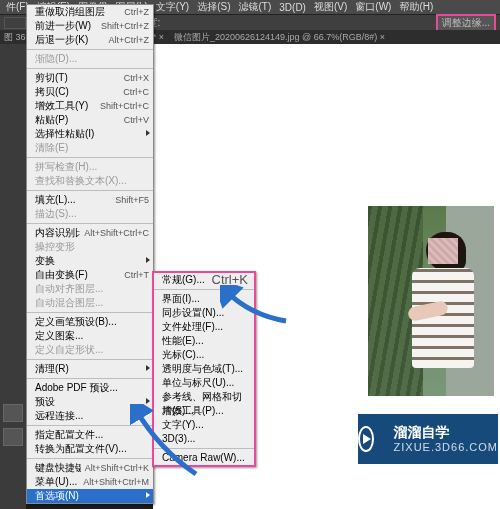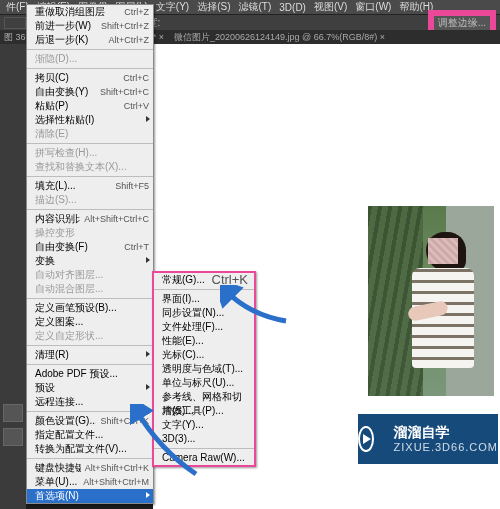--- a/index.html
+++ b/index.html
@@ -81,21 +81,21 @@
   <span>帮助(H)</span>
 </div>
 
 <div class="tool2">
   <div class="swatch"></div>
   <span>样式:</span>
   <select><option>正常</option></select>
   <span>宽度:</span>
   <span>高度:</span>
   <span style="flex:1"></span>
-  <span style="background:#555;border:6px solid #ec4899;padding:0 4px">调整边缘...</span>
+  <span style="background:#555;border:2px solid #ec4899;padding:0 4px">调整边缘...</span>
 </div>
 
 <div class="tabs">
   <span>图 36...</span>
   <span>0658.jpg @ 66.7%(RGB/8) * ×</span>
   <span>微信图片_20200626124149.jpg @ 66.7%(RGB/8#) ×</span>
 </div>
 
 <div class="gutter">
   <div class="thumb"></div>
@@ -116,25 +116,29 @@
     <div class="row">
       <span class="lbl">后退一步(K)</span>
       <span class="sc">Alt+Ctrl+Z</span>
     </div>
     <div class="sep"></div>
     <div class="row dis">
       <span class="lbl">渐隐(D)...</span>
     </div>
     <div class="sep"></div>
     <div class="row">
+      <span class="lbl">剪切(T)</span>
+      <span class="sc">Ctrl+X</span>
+    </div>
+    <div class="row">
       <span class="lbl">拷贝(C)</span>
       <span class="sc">Ctrl+C</span>
     </div>
     <div class="row">
-      <span class="lbl">自由变换(Y)</span>
+      <span class="lbl">增效工具(Y)</span>
       <span class="sc">Shift+Ctrl+C</span>
     </div>
     <div class="row">
       <span class="lbl">粘贴(P)</span>
       <span class="sc">Ctrl+V</span>
     </div>
     <div class="row">
       <span class="lbl">选择性粘贴(I)</span>
       <span class="arrow"></span>
     </div>
@@ -158,27 +162,27 @@
     </div>
     <div class="sep"></div>
     <div class="row">
       <span class="lbl">内容识别比例</span>
       <span class="sc">Alt+Shift+Ctrl+C</span>
     </div>
     <div class="row dis">
       <span class="lbl">操控变形</span>
     </div>
     <div class="row">
+      <span class="lbl">变换</span>
+      <span class="arrow"></span>
+    </div>
+    <div class="row">
       <span class="lbl">自由变换(F)</span>
       <span class="sc">Ctrl+T</span>
     </div>
-    <div class="row">
-      <span class="lbl">变换</span>
-      <span class="arrow"></span>
-    </div>
     <div class="row dis">
       <span class="lbl">自动对齐图层...</span>
     </div>
     <div class="row dis">
       <span class="lbl">自动混合图层...</span>
     </div>
     <div class="sep"></div>
     <div class="row">
       <span class="lbl">定义画笔预设(B)...</span>
     </div>
@@ -198,24 +202,20 @@
       <span class="lbl">Adobe PDF 预设...</span>
     </div>
     <div class="row">
       <span class="lbl">预设</span>
       <span class="arrow"></span>
     </div>
     <div class="row">
       <span class="lbl">远程连接...</span>
     </div>
     <div class="sep"></div>
-    <div class="row">
-      <span class="lbl">颜色设置(G)...</span>
-      <span class="sc">Shift+Ctrl+K</span>
-    </div>
     <div class="row">
       <span class="lbl">指定配置文件...</span>
     </div>
     <div class="row">
       <span class="lbl">转换为配置文件(V)...</span>
     </div>
     <div class="sep"></div>
     <div class="row">
       <span class="lbl">键盘快捷键...</span>
       <span class="sc">Alt+Shift+Ctrl+K</span>

